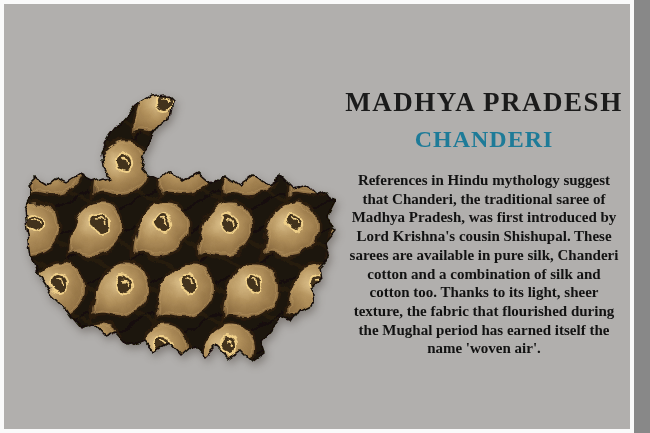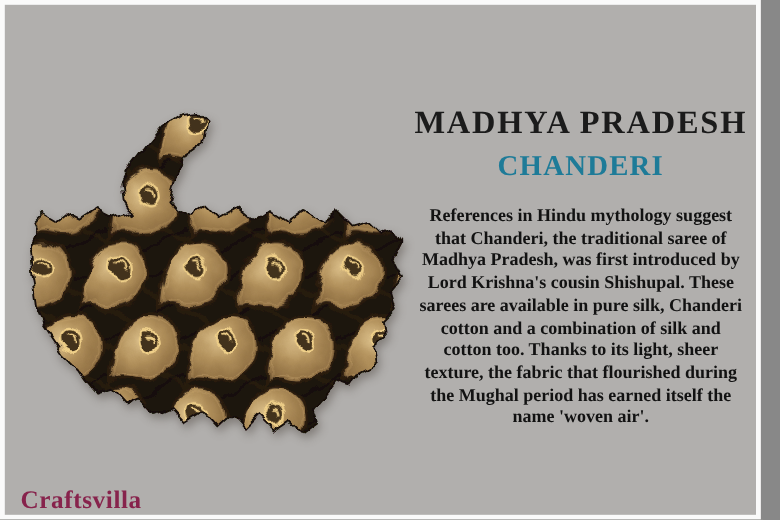--- a/index.html
+++ b/index.html
@@ -106,15 +106,14 @@
       <div class="line">Lord Krishna's cousin Shishupal. These</div>
       <div class="line">sarees are available in pure silk, Chanderi</div>
       <div class="line">cotton and a combination of silk and</div>
       <div class="line">cotton too. Thanks to its light, sheer</div>
       <div class="line">texture, the fabric that flourished during</div>
       <div class="line">the Mughal period has earned itself the</div>
       <div class="line">name 'woven air'.</div>
     </div>
   </div>
 
-  <div class="brand">Craftsvilla</div>
 
 </div>
 
 </body></html>

